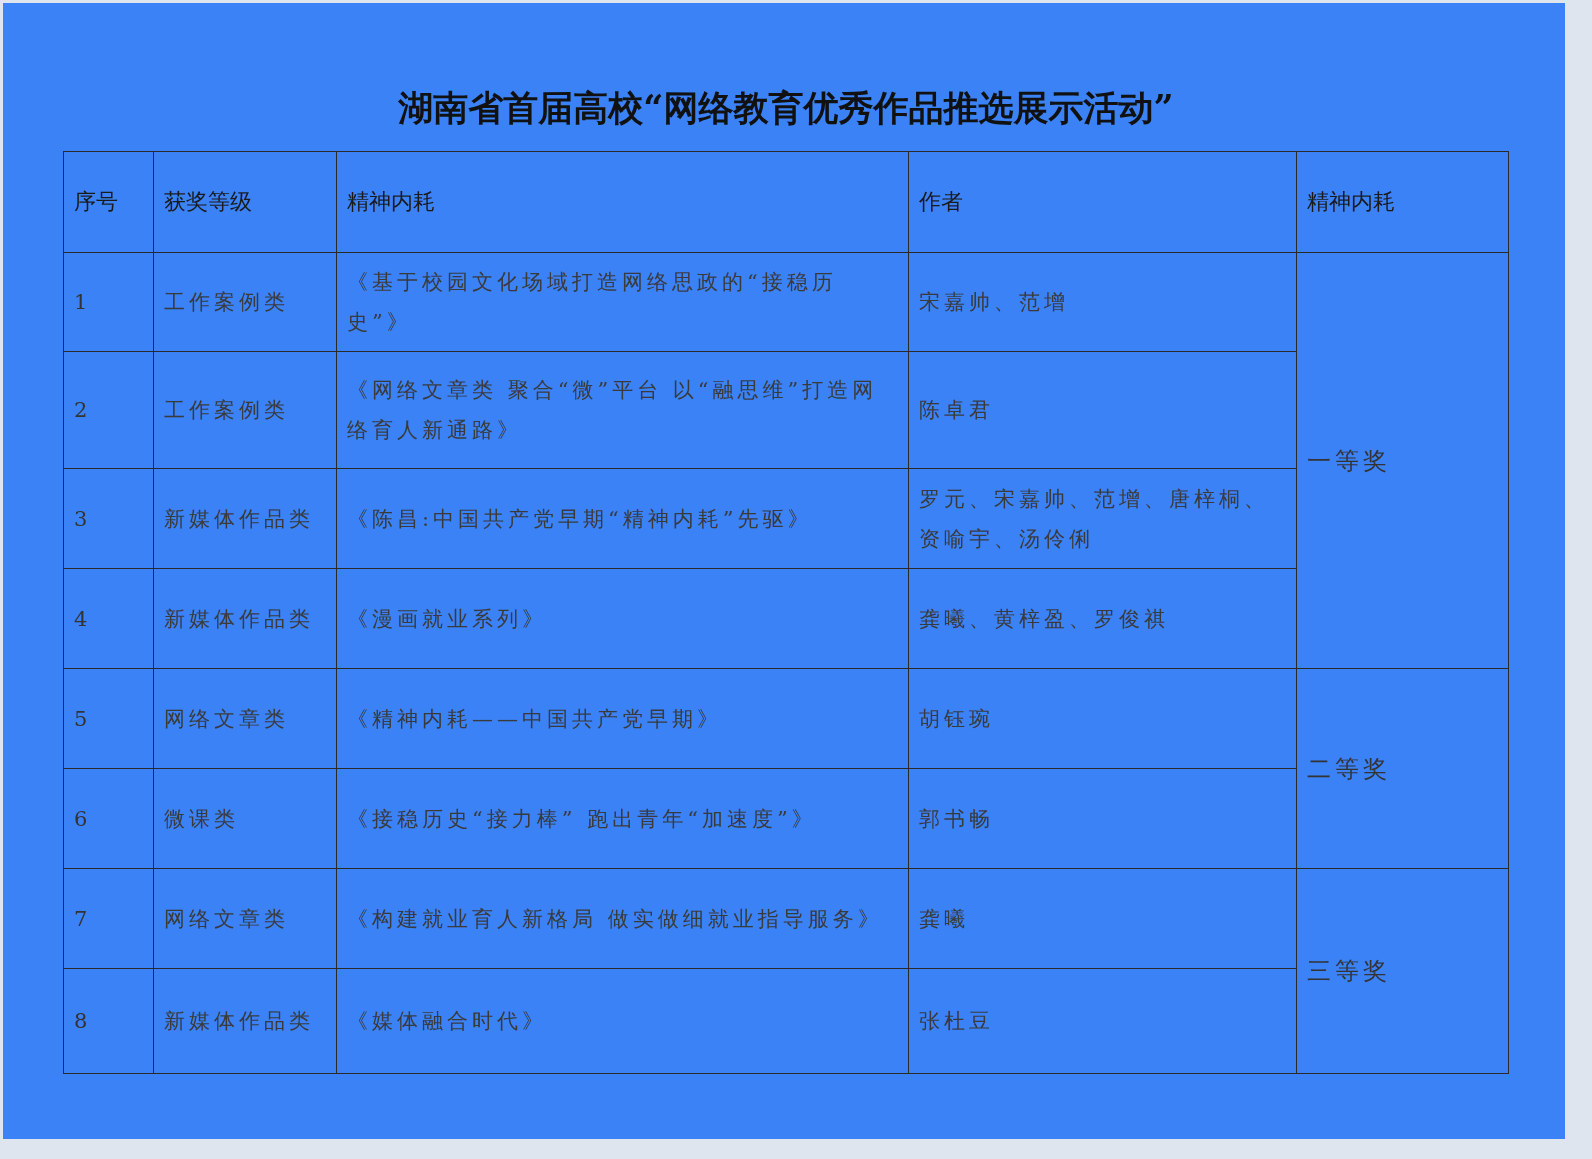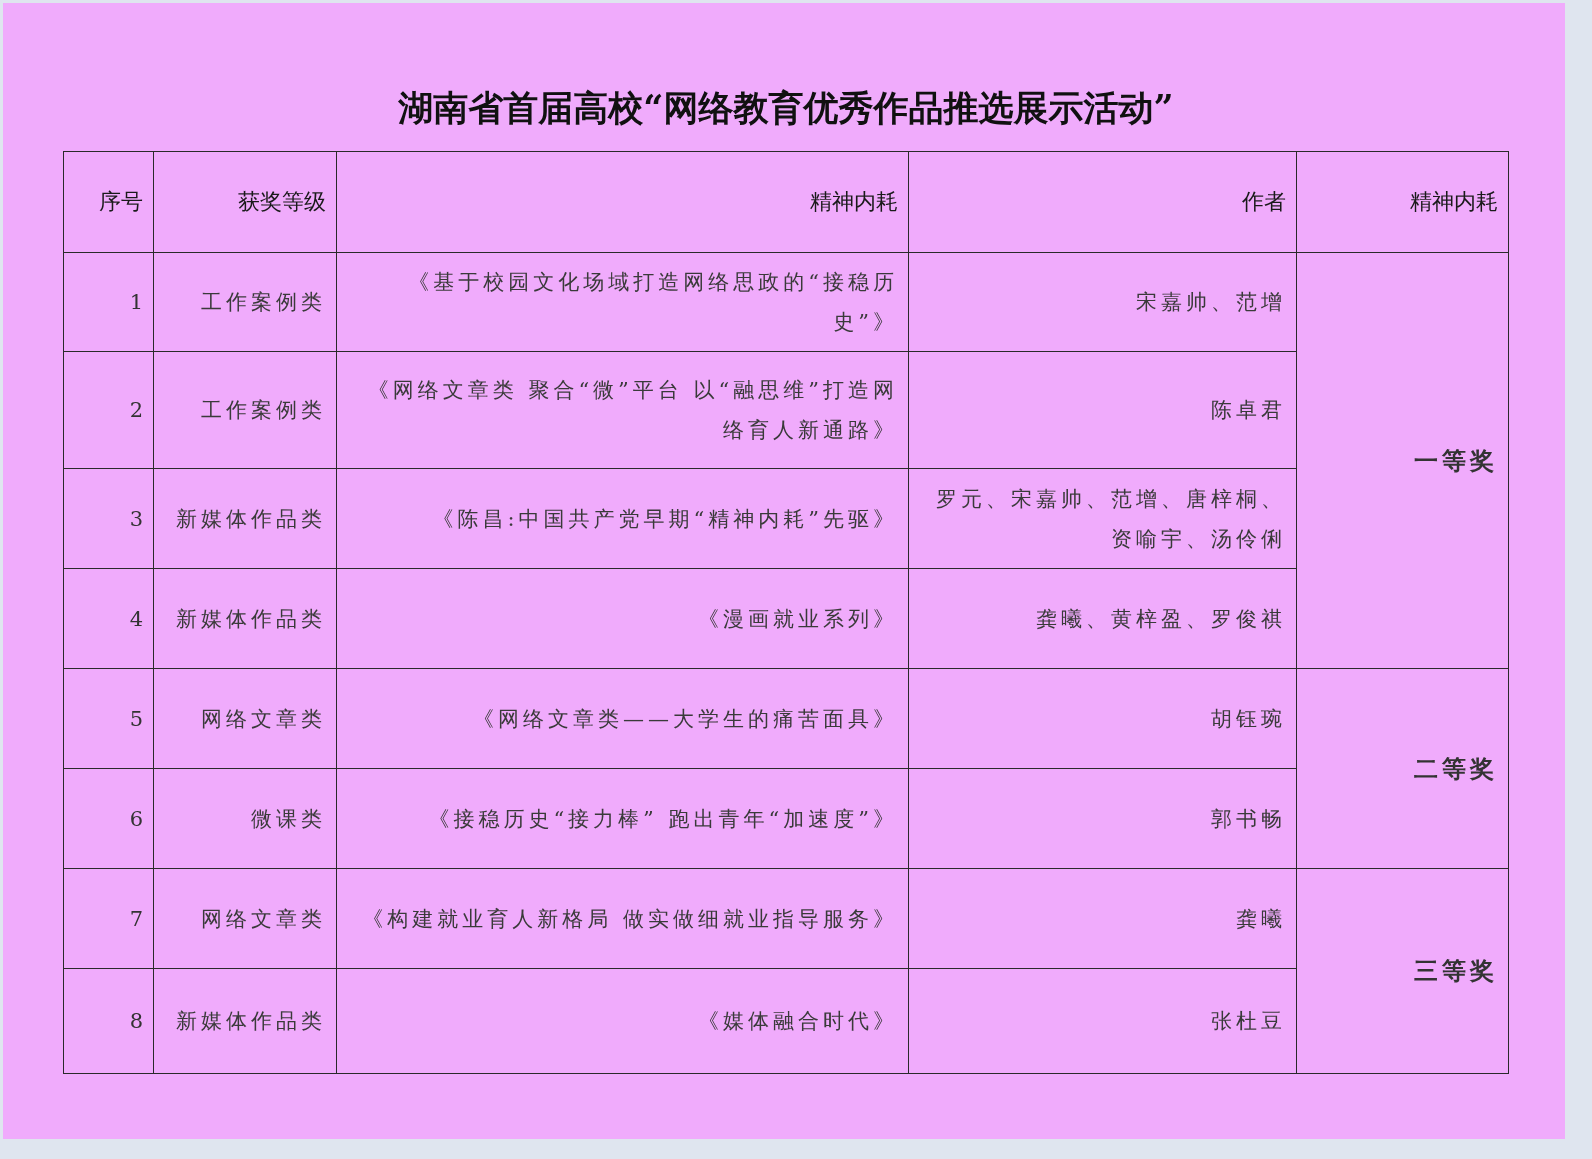--- a/index.html
+++ b/index.html
@@ -13,21 +13,21 @@
       position: relative;
       overflow: hidden;
       font-family: "DejaVu Serif", "Liberation Serif", serif;
     }
     .page {
       position: absolute;
       left: 3px;
       top: 3px;
       width: 1562px;
       height: 1136px;
-      background: #f0abfc;
+      background: #3b82f6;
     }
     .title {
       position: absolute;
       left: 0;
       top: 78px;
       width: 1566px;
       text-align: center;
       font-family: "DejaVu Serif", "Liberation Serif", serif;
       font-weight: bold;
       font-size: 35px;
@@ -38,21 +38,21 @@
     table.awards {
       position: absolute;
       left: 60px;
       top: 148px;
       border-collapse: collapse;
       table-layout: fixed;
       width: 1445px;
     }
     table.awards td, table.awards th {
       border: 1.5px solid #2a2a2a;
-      text-align: right;
+      text-align: left;
       vertical-align: middle;
       padding: 0 10px;
       color: #3a3a3a;
       font-weight: normal;
     }
     table.awards th {
       font-family: "DejaVu Sans", "Liberation Sans", sans-serif;
       font-size: 22px;
       color: #1a1a1a;
       height: 100px;
@@ -65,21 +65,20 @@
     }
     table.awards td.num {
       font-size: 21px;
       letter-spacing: 0;
       color: #333333;
     }
     table.awards td.prize {
       font-size: 24px;
       letter-spacing: 4px;
       color: #333333;
-      font-weight: bold;
     }
     tr.r1 td { height: 98px; }
     tr.r2 td { height: 116px; }
     tr.r3 td { height: 99px; }
     tr.r4 td { height: 99px; }
     tr.r5 td { height: 99px; }
     tr.r6 td { height: 99px; }
     tr.r7 td { height: 99px; }
     tr.r8 td { height: 104px; }
     col.c-num { width: 90px; }
@@ -133,21 +132,21 @@
       </tr>
       <tr class="r4">
         <td class="num">4</td>
         <td>新媒体作品类</td>
         <td>《漫画就业系列》</td>
         <td>龚曦、黄梓盈、罗俊祺</td>
       </tr>
       <tr class="r5">
         <td class="num">5</td>
         <td>网络文章类</td>
-        <td>《网络文章类——大学生的痛苦面具》</td>
+        <td>《精神内耗——中国共产党早期》</td>
         <td>胡钰琬</td>
         <td class="prize" rowspan="2">二等奖</td>
       </tr>
       <tr class="r6">
         <td class="num">6</td>
         <td>微课类</td>
         <td>《接稳历史“接力棒” 跑出青年“加速度”》</td>
         <td>郭书畅</td>
       </tr>
       <tr class="r7">

